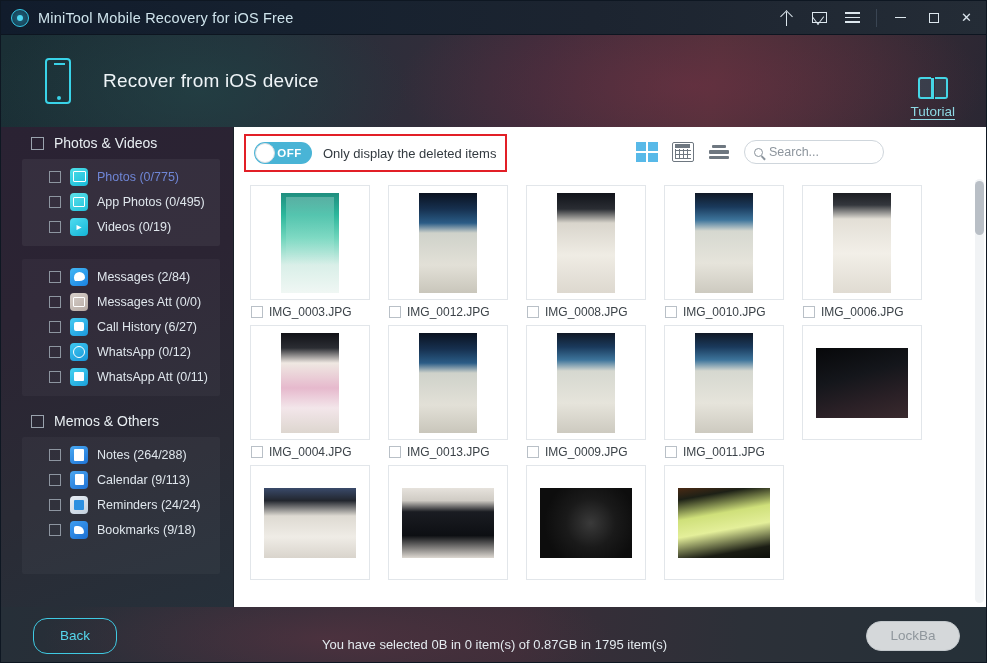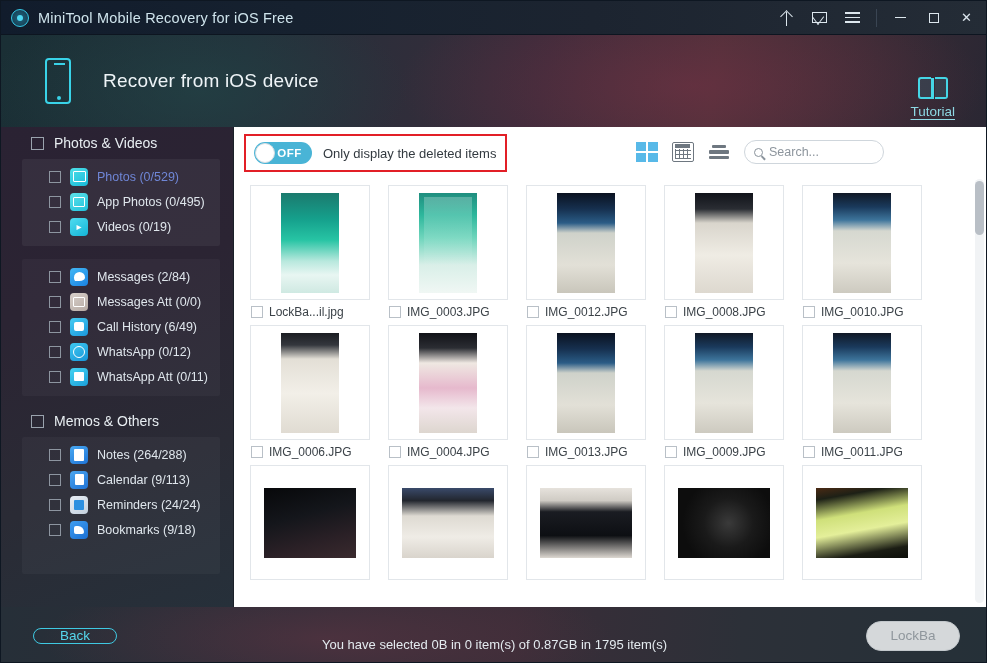--- a/index.html
+++ b/index.html
@@ -320,21 +320,21 @@
   
   .footer {
     position: absolute; top: 606px; left: 0;
     width: 987px; height: 57px;
     background:
       radial-gradient(ellipse 380px 90px at 33% 55%, rgba(110,55,70,.45) 0%, rgba(50,40,55,0) 75%),
       linear-gradient(95deg,#262f38 0%,#2d2d38 30%,#3a2d38 52%,#2c3038 75%,#253038 100%);
     display: flex; align-items: center;
   }
   .btn-back {
-    margin-left: 32px; width: 84px; height: 16px; border-radius: 14px;
+    margin-left: 32px; width: 84px; height: 36px; border-radius: 14px;
     border: 1.6px solid #3fc9e2; color: #55d6ec; background: transparent;
     font-size: 13.5px; display: flex; align-items: center; justify-content: center;
     cursor: pointer; font-family: "Liberation Sans", sans-serif;
   }
   .status-text {
     position: absolute; left: 0; width: 987px; text-align: center;
     font-size: 13px; color: #e3eaef; pointer-events: none; margin-top: 17px;
   }
   .btn-recover {
     margin-left: auto; margin-right: 28px; width: 94px; height: 30px; border-radius: 15px;
@@ -391,21 +391,21 @@
 
   <div class="sidebar" id="sidebar">
       <div class="grp-head">
         <span class="cb"></span>
         <span class="lbl">Photos &amp; Videos</span>
       </div>
       <div class="grp-box hl">
         <div class="row selected">
           <span class="cb"></span>
           <span class="ic ic-photos"></span>
-          <span class="lbl">Photos (0/529)</span>
+          <span class="lbl">Photos (0/775)</span>
         </div>
         <div class="row">
           <span class="cb"></span>
           <span class="ic ic-appphotos"></span>
           <span class="lbl">App Photos (0/495)</span>
         </div>
         <div class="row">
           <span class="cb"></span>
           <span class="ic ic-videos"></span>
           <span class="lbl">Videos (0/19)</span>
@@ -419,21 +419,21 @@
           <span class="lbl">Messages (2/84)</span>
         </div>
         <div class="row">
           <span class="cb"></span>
           <span class="ic ic-msgatt"></span>
           <span class="lbl">Messages Att (0/0)</span>
         </div>
         <div class="row">
           <span class="cb"></span>
           <span class="ic ic-callhist"></span>
-          <span class="lbl">Call History (6/49)</span>
+          <span class="lbl">Call History (6/27)</span>
         </div>
         <div class="row">
           <span class="cb"></span>
           <span class="ic ic-whatsapp"></span>
           <span class="lbl">WhatsApp (0/12)</span>
         </div>
         <div class="row">
           <span class="cb"></span>
           <span class="ic ic-waatt"></span>
           <span class="lbl">WhatsApp Att (0/11)</span>
@@ -495,29 +495,20 @@
           <span class="mag"></span>
           <input type="text" placeholder="Search..." style="">
         </div>
       </div>
     </div>
 
     <div class="grid-area">
       <div class="grid" id="grid">
           <div class="cell">
             <div class="thumb-box">
-              <div class="thumb th-wave"></div>
-            </div>
-            <div class="cell-cap">
-              <span class="cb"></span>
-              <span class="fn">LockBa...il.jpg</span>
-            </div>
-          </div>
-          <div class="cell">
-            <div class="thumb-box">
               <div class="thumb th-home"></div>
             </div>
             <div class="cell-cap">
               <span class="cb"></span>
               <span class="fn">IMG_0003.JPG</span>
             </div>
           </div>
           <div class="cell">
             <div class="thumb-box">
               <div class="thumb th-screen"></div>

